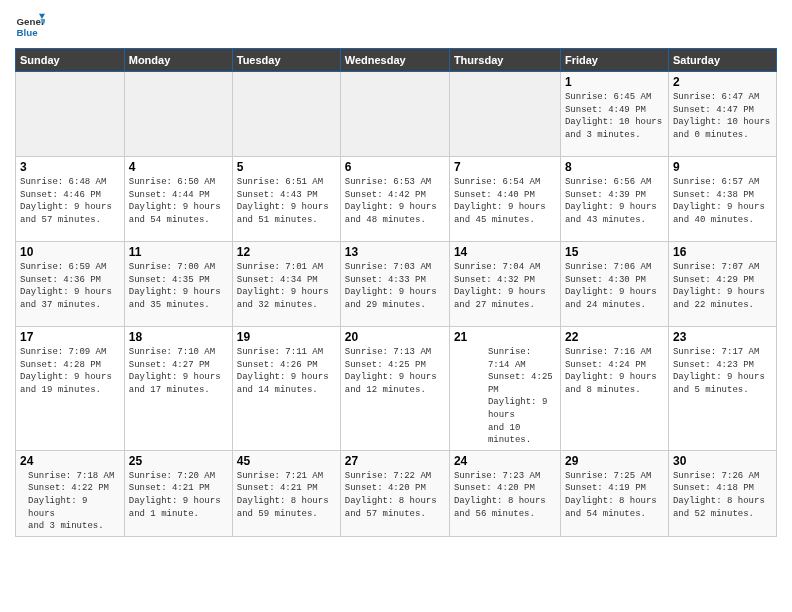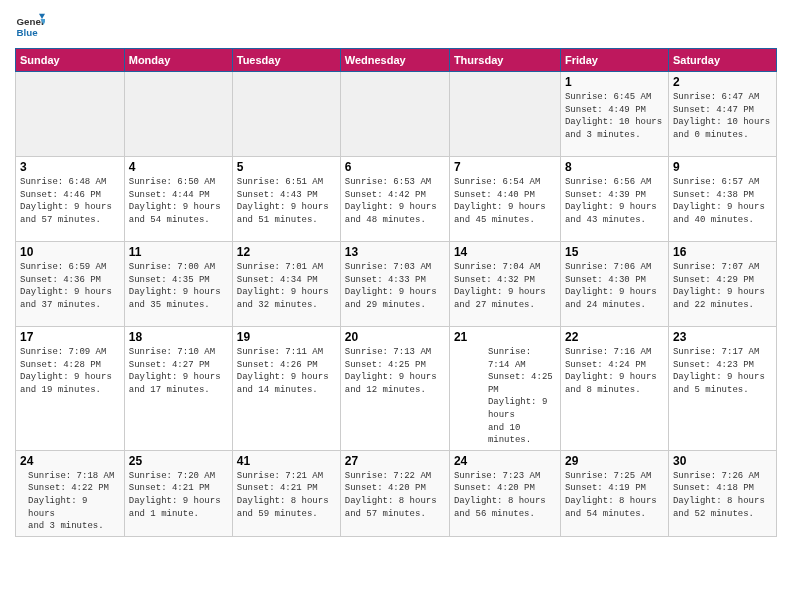--- a/index.html
+++ b/index.html
@@ -12,21 +12,21 @@
     .logo { display: flex; align-items: center; }
     .logo-icon { width: 30px; height: 30px; margin-right: 4px; }
     
     .title-section { text-align: right; }
     .month-title { font-size: 36px; color: #333; font-weight: normal; }
     .location-title { font-size: 16px; color: #555; }
     
     .calendar { width: 100%; border-collapse: collapse; font-size: 9.5px; }
     
     .calendar thead th {
-      background-color: #be185d;
+      background-color: #404040;
       color: white;
       padding: 5px 4px;
       text-align: left;
       border: 1px solid #2060a0;
       font-size: 11px;
     }
     
     .calendar tbody td {
       border: 1px solid #ccc;
       vertical-align: top;
@@ -263,21 +263,21 @@
 and 3 minutes.</div>
           </td>
           <td>
             <span class="day-number">25</span>
             <div class="day-info" style="white-space: pre-line;">Sunrise: 7:20 AM
 Sunset: 4:21 PM
 Daylight: 9 hours
 and 1 minute.</div>
           </td>
           <td>
-            <span class="day-number">41</span>
+            <span class="day-number">45</span>
             <div class="day-info" style="white-space: pre-line;">Sunrise: 7:21 AM
 Sunset: 4:21 PM
 Daylight: 8 hours
 and 59 minutes.</div>
           </td>
           <td>
             <span class="day-number">27</span>
             <div class="day-info" style="white-space: pre-line;">Sunrise: 7:22 AM
 Sunset: 4:20 PM
 Daylight: 8 hours

